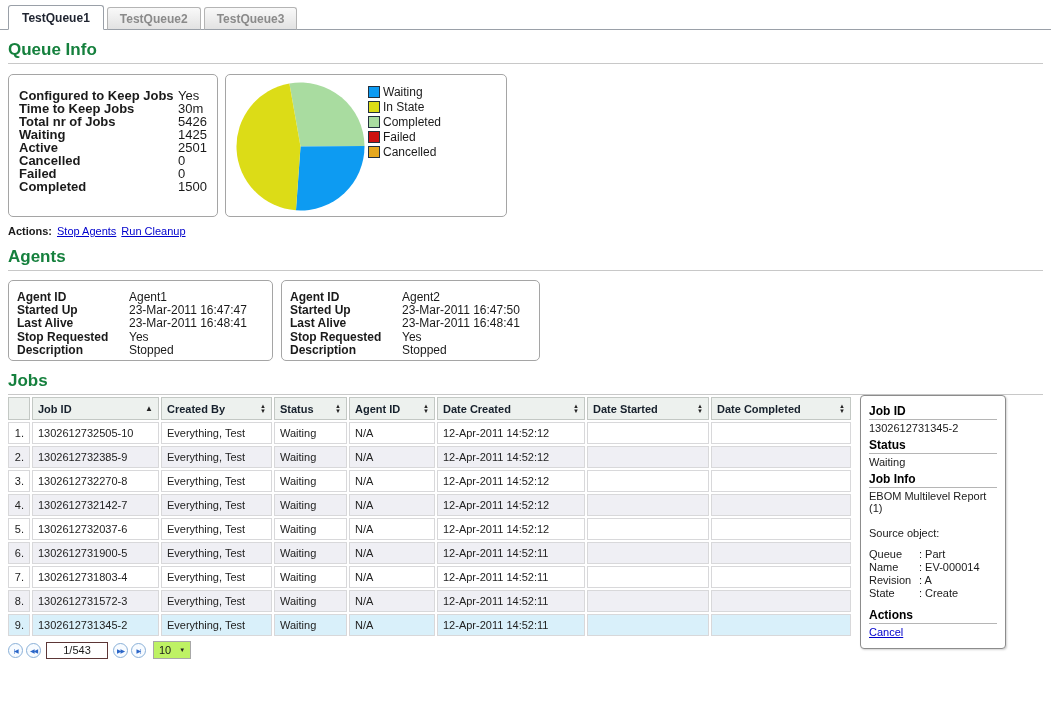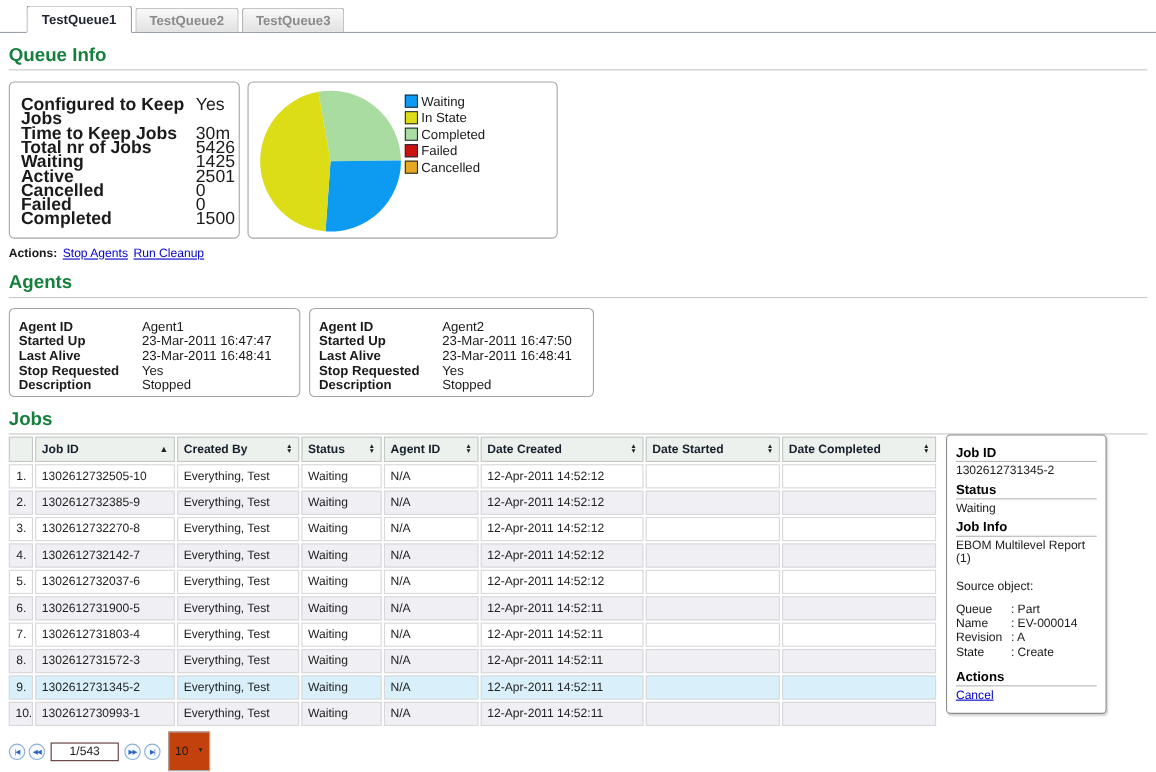--- a/index.html
+++ b/index.html
@@ -2,37 +2,37 @@
 <html><head>
 <meta charset="utf-8">
 <style>
   html,body{margin:0;padding:0;}
   body{
     width:1051px;height:702px;overflow:hidden;position:relative;
     background:#fff;color:#1a1a1a;
     font-family:"Liberation Sans",sans-serif;
   }
   
-  .tabbar{display:flex;align-items:flex-end;gap:3px;padding:5px 0 0 24px;
+  .tabbar{display:flex;align-items:flex-end;gap:3px;padding:5px 0 0 8px;
     border-bottom:1px solid #9aa0a8;height:30px;box-sizing:border-box;}
   .tab{position:relative;bottom:-1px;font-size:12px;font-weight:bold;color:#8a8a8a;
     background:linear-gradient(#f9f9f9,#e2e2e2);
     border:1px solid #b4b4b4;border-bottom:1px solid #9aa0a8;
     border-radius:3px 3px 0 0;padding:4px 12px 3px;cursor:pointer;}
   .tab.active{color:#1f2430;background:#fff;border-color:#9aa0a8;
     border-bottom:1px solid #fff;padding:5px 13px 4px;z-index:2;}
   
   .content{padding:0 8px;}
   h2{font-size:17px;font-weight:bold;color:#15803d;margin:10px 0 0;}
   .rule{height:1px;background:#c8c8c8;margin-top:3px;}
   .panel{border:1px solid #a5a5a5;border-radius:5px;background:#fff;box-sizing:border-box;}
   
   .qrow{display:flex;gap:7px;margin-top:10px;}
   .stats-box{width:210px;height:143px;padding:14px 10px 0;}
-  .stat{display:flex;font-size:16px;line-height:13px;}
+  .stat{display:flex;font-size:13px;line-height:13px;}
   .stat .k{font-weight:bold;width:159px;flex:none;}
   .pie-box{width:282px;height:143px;position:relative;}
   .pie-svg{position:absolute;left:6px;top:3px;}
   .legend{position:absolute;left:142px;top:9px;}
   .legend-item{display:flex;align-items:center;gap:3px;font-size:12px;height:15px;}
   .swatch{width:12px;height:12px;border:1px solid #22303e;flex:none;box-sizing:border-box;}
   .actions-row{margin-top:8px;font-size:11px;display:flex;gap:5px;align-items:center;text-align:center;}
   .actions-row b{font-weight:bold;}
   a.link{color:#0000cc;text-decoration:underline;cursor:pointer;}
   
@@ -55,21 +55,21 @@
   tr.even td{background:#efeff4;}
   tr.selected td{background:#d9f0fa;}
   td.num{text-align:right;}
   
   .pager{display:flex;align-items:center;gap:3px;margin-top:3px;font-size:11px;}
   .pgbtn{width:15px;height:15px;border:1px solid #8ab0d8;border-radius:50%;
     background:#f7fbff;color:#2b66c8;font-size:6px;letter-spacing:-1px;
     display:flex;align-items:center;justify-content:center;cursor:pointer;box-sizing:border-box;}
   .pg-input{width:62px;height:17px;border:1px solid #5c3636;display:flex;align-items:center;
     justify-content:center;font-size:11px;margin:0 2px;box-sizing:border-box;background:#fff;}
-  .pg-size{height:36px;border:1px solid #a8a8a8;background:#c2410c;display:flex;align-items:center;
+  .pg-size{height:18px;border:1px solid #a8a8a8;background:#bef264;display:flex;align-items:center;
     padding:0 5px;gap:8px;margin-left:4px;cursor:pointer;box-sizing:border-box;}
   .caret{font-size:6px;color:#222;}
   
   .detail{width:146px;flex:none;border:1px solid #8c8c8c;border-radius:4px;
     padding:8px 8px 10px;font-size:11px;background:#fff;box-sizing:border-box;
     box-shadow:1px 1px 2px rgba(0,0,0,.18);}
   .d-head{font-weight:bold;font-size:12px;border-bottom:1px solid #b5b5b5;
     padding-bottom:1px;margin-bottom:2px;color:#000;}
   .d-val{margin-bottom:4px;}
   .d-gap{height:9px;}
@@ -381,30 +381,20 @@
     <td>Everything, Test</td>
     <td>Waiting</td>
     <td>N/A</td>
     <td>12-Apr-2011 14:52:11</td>
     <td></td>
     <td></td>
   </tr>
             <tr class="selected">
     <td class="num">9.</td>
     <td>1302612731345-2</td>
-    <td>Everything, Test</td>
-    <td>Waiting</td>
-    <td>N/A</td>
-    <td>12-Apr-2011 14:52:11</td>
-    <td></td>
-    <td></td>
-  </tr>
-            <tr class="even">
-    <td class="num">10.</td>
-    <td>1302612730993-1</td>
     <td>Everything, Test</td>
     <td>Waiting</td>
     <td>N/A</td>
     <td>12-Apr-2011 14:52:11</td>
     <td></td>
     <td></td>
   </tr>
           </tbody>
       </table>
       <div class="pager">

